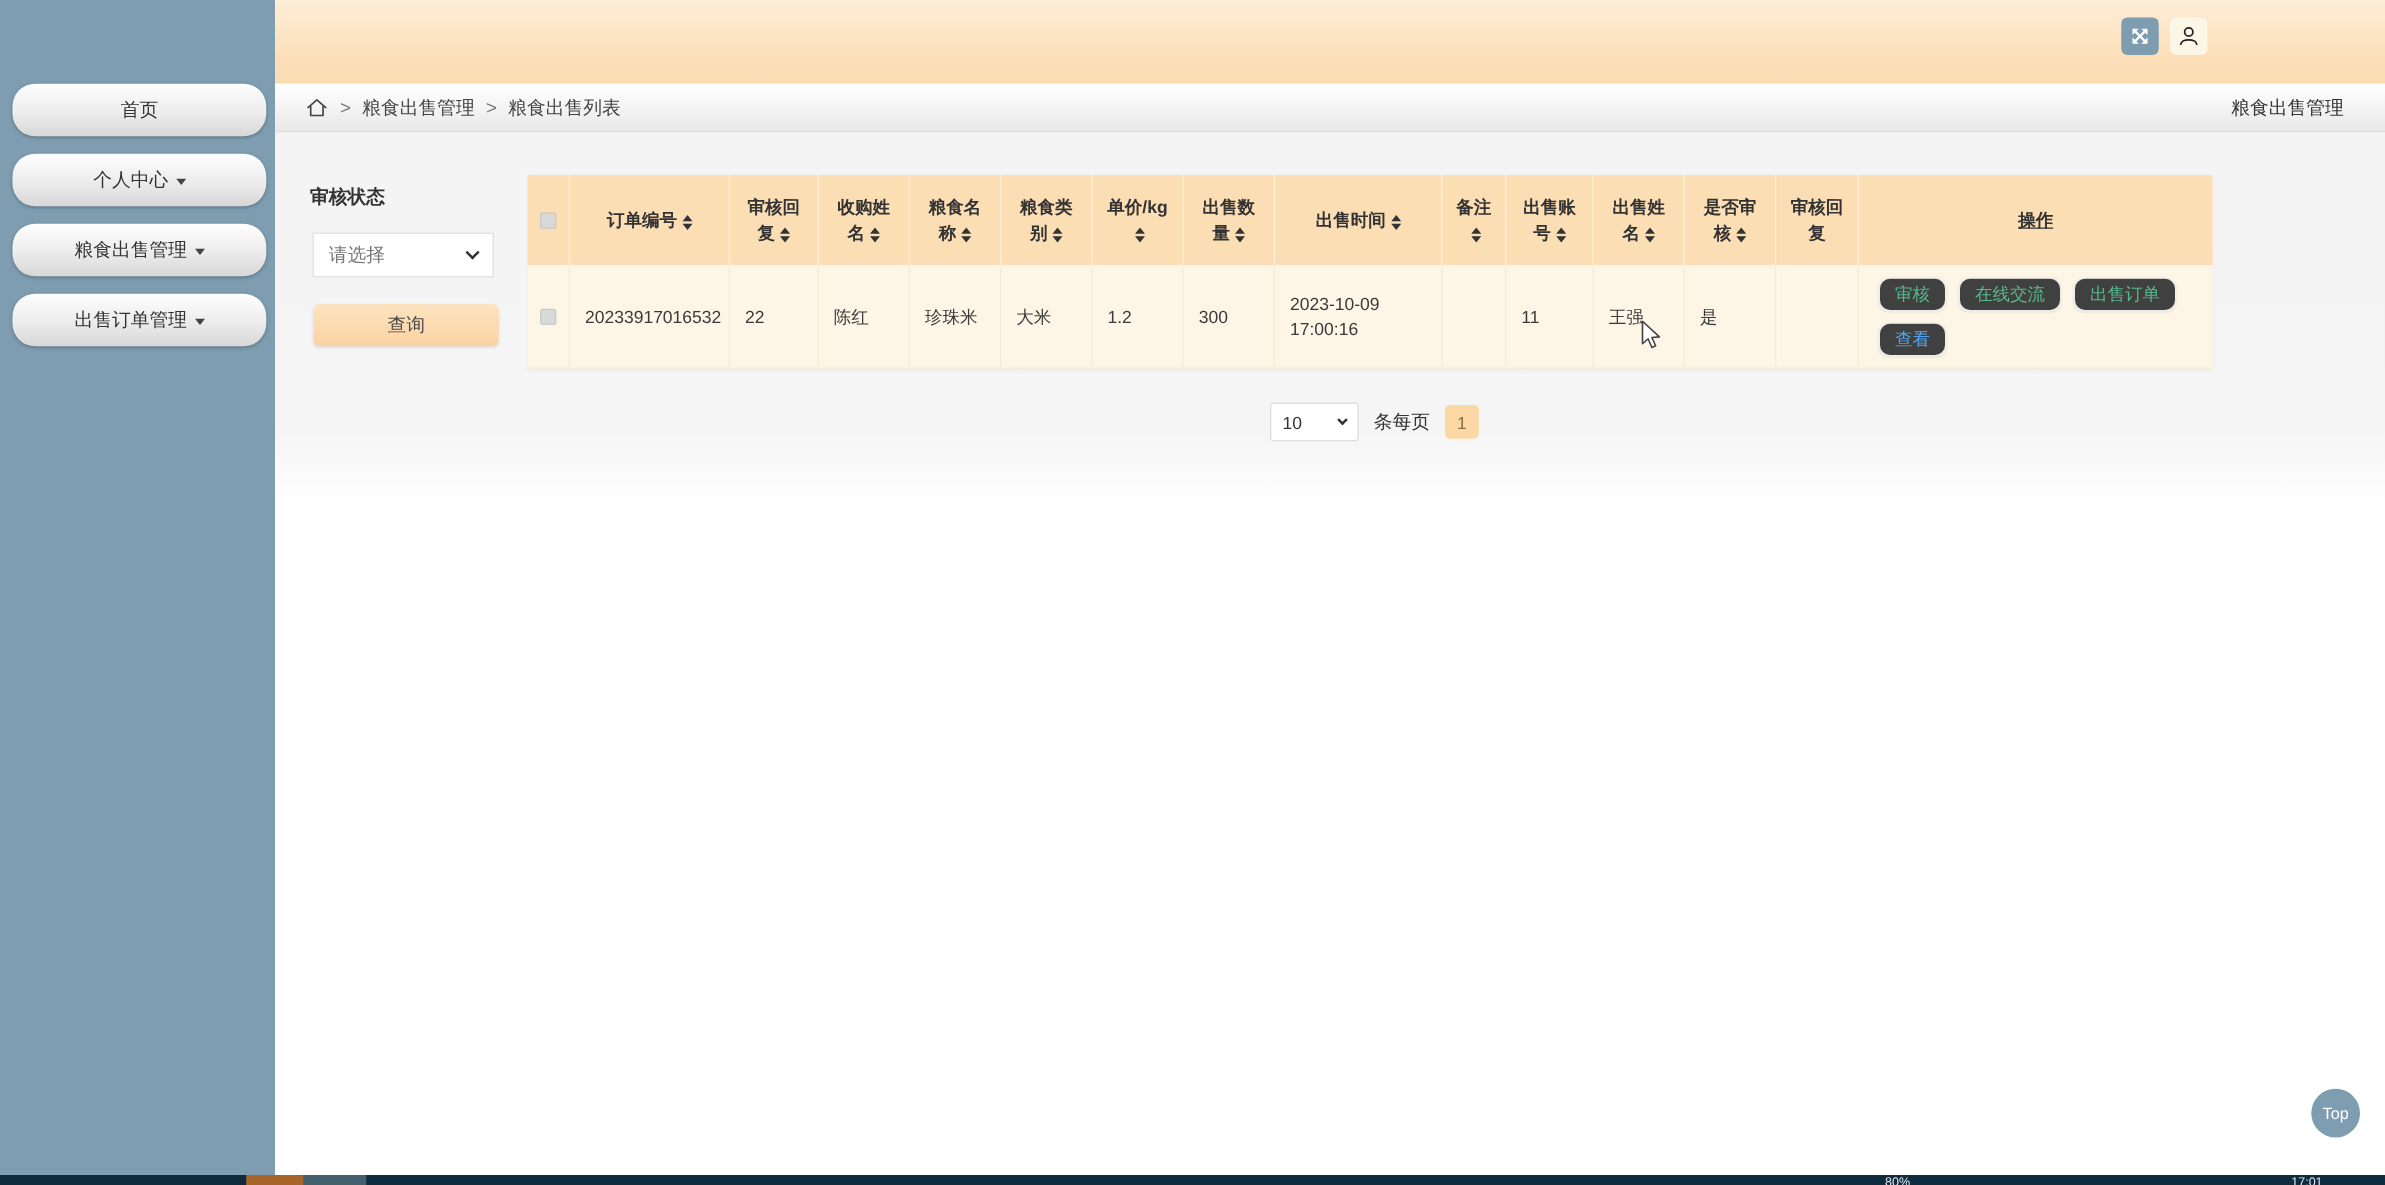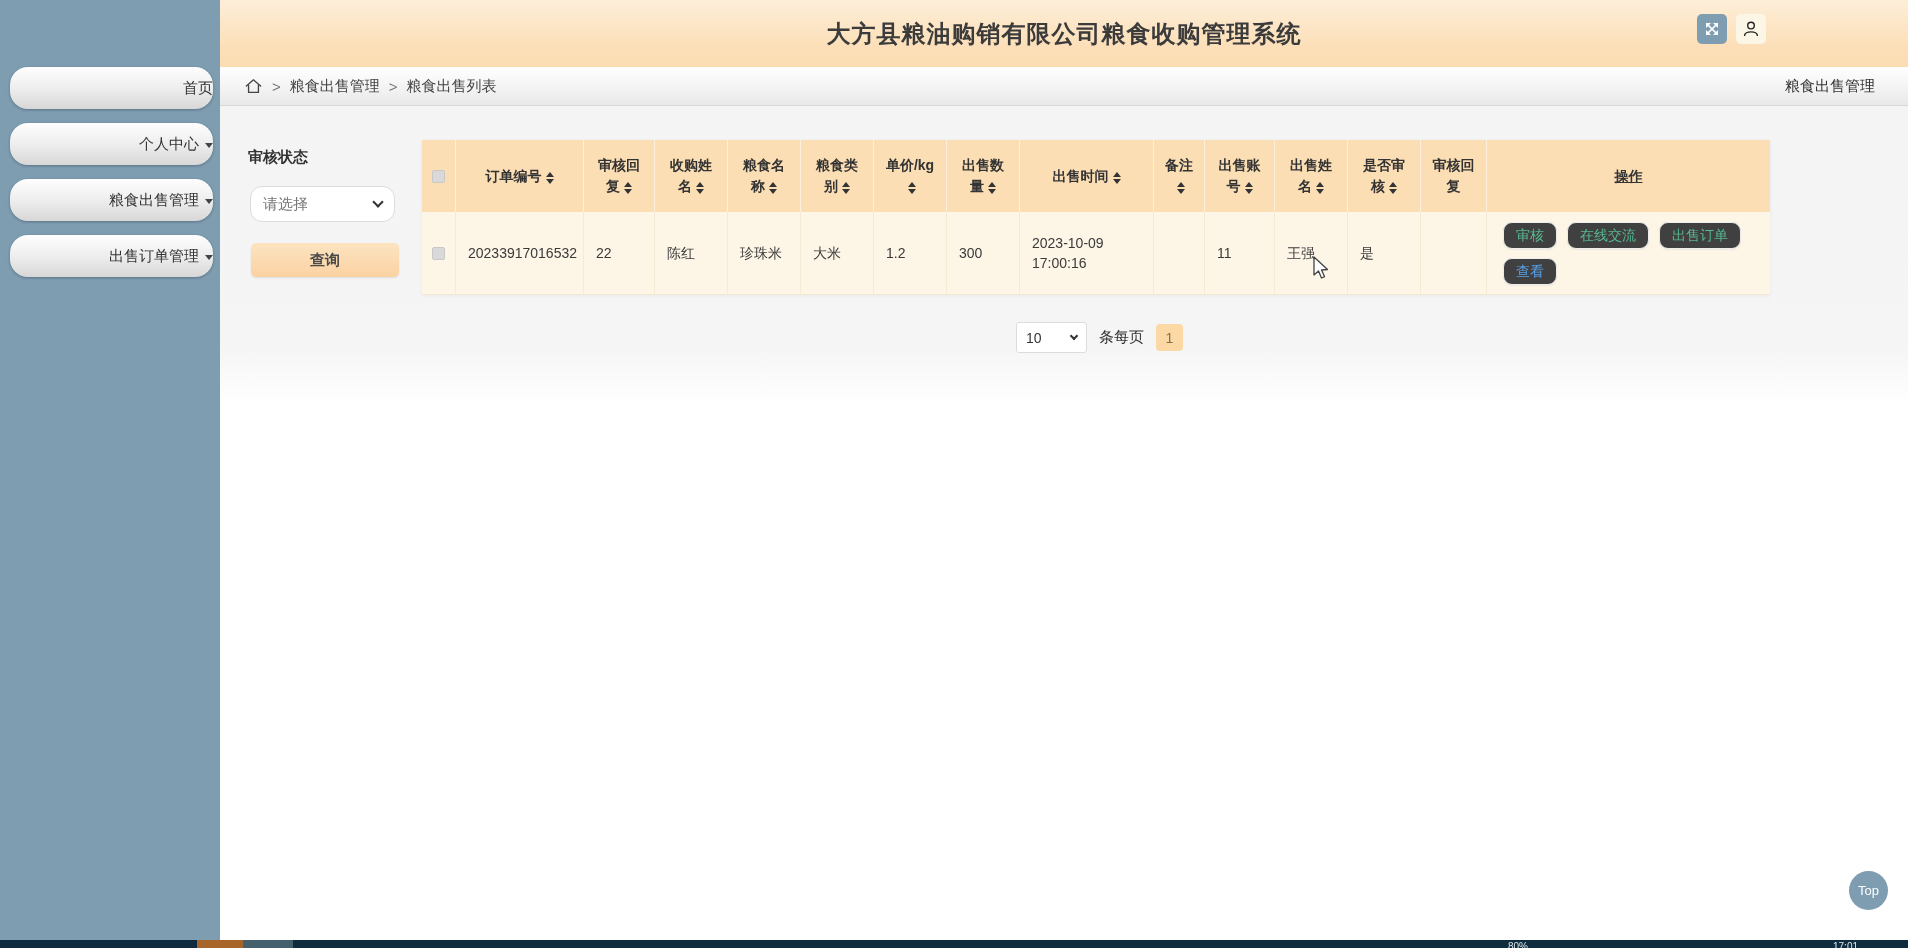--- a/index.html
+++ b/index.html
@@ -5,21 +5,21 @@
   * { margin:0; padding:0; box-sizing:border-box; }
   html,body { width:1908px; height:948px; }
   body { position:relative; overflow:hidden; background:#fff;
          font-family:"Liberation Sans","DejaVu Sans",sans-serif; color:#333; }
 
   
   .sidebar { position:absolute; left:0; top:0; width:220px; height:940px;
              background:#7e9db1; padding-top:67px; }
   .side-btn { margin:0 7px 14px 10px; height:42px; border-radius:18px;
               background:linear-gradient(180deg,#fefefe 0%,#ececec 55%,#d7d7d7 100%);
-              display:flex; align-items:center; justify-content:flex-end; gap:6px;
+              display:flex; align-items:center; justify-content:center; gap:6px;
               font-size:15px; color:#333; cursor:pointer;
               box-shadow:0 1px 3px rgba(0,0,0,.28); }
   .caret { width:0; height:0; border-left:4px solid transparent;
            border-right:4px solid transparent; border-top:5px solid #444; margin-top:2px; }
 
   
   .header { position:absolute; left:220px; top:0; right:0; height:67px;
             background:linear-gradient(180deg,#fdeed8 0%,#fcdfb8 70%,#fbddb3 100%);
             display:flex; align-items:center; justify-content:center; }
   .title { font-size:24px; font-weight:600; color:#3b3b3b; letter-spacing:1px; }
@@ -36,29 +36,29 @@
   .bc-sep { color:#777; }
   .bc-link { color:#444; cursor:pointer; }
   .bc-right { margin-left:auto; color:#333; }
 
   
   .content { position:absolute; left:220px; top:106px; right:0; bottom:8px;
              background:linear-gradient(180deg,#f4f4f5 0px,#f5f5f6 240px,#ffffff 300px);padding-left:32px; }
 
   .filter-label { position:absolute; left:28px; top:42px; font-size:15px; font-weight:bold; color:#333; }
   .filter-select { position:absolute; left:30px; top:80px; width:145px; height:36px;
-                   background:#fff; border:1px solid #dcdcdc; border-radius:12px;
+                   background:#fff; border:1px solid #dcdcdc; border-radius:0;
                    display:flex; align-items:center; justify-content:space-between;
                    padding:0 12px; font-size:15px; color:#777; cursor:pointer; }
   .chev { width:8px; height:8px; border-right:2px solid #333; border-bottom:2px solid #333;
           transform:rotate(45deg); margin-top:-4px; }
   .search-btn { position:absolute; left:31px; top:137px; width:148px; height:34px;
                 border-radius:5px; background:linear-gradient(180deg,#fce4c0 0%,#fbd2a2 100%);
                 display:flex; align-items:center; justify-content:center;
-                font-size:15px; font-weight:bold; color:#4a4a4a; cursor:pointer;
+                font-size:15px; font-weight:normal; color:#4a4a4a; cursor:pointer;
                 box-shadow:0 1px 2px rgba(0,0,0,.10); }
 
   
   .grain-table { position:absolute; left:202px; top:34px; width:1348px;
                  box-shadow:0 1px 4px rgba(0,0,0,.05); }
   .thead { display:flex; height:72px; background:#fcdeb5; }
   .th { display:flex; align-items:center; justify-content:center; text-align:center;
         font-size:14px; font-weight:bold; color:#333; padding:0 10px; line-height:21px;
         border-right:1px solid rgba(255,255,255,.5); cursor:pointer; }
   .th:last-child { border-right:none;text-decoration:underline; }
@@ -121,21 +121,20 @@
     <span>粮食出售管理</span>
     <span class="caret"></span>
   </div>
   <div class="side-btn">
     <span>出售订单管理</span>
     <span class="caret"></span>
   </div>
 </div>
 
 <div class="header">
-  <div class="title">大方县粮油购销有限公司粮食收购管理系统</div>
   <div class="hdr-btn btn-fullscreen">
     <svg width="18" height="18" viewBox="0 0 18 18">
       <path d="M4.5 4.5 L13.5 13.5 M13.5 4.5 L4.5 13.5" stroke="#ffffff" stroke-width="1.7" fill="none"></path>
       <polygon points="3,3 8,3 3,8" fill="#ffffff"></polygon>
       <polygon points="15,3 10,3 15,8" fill="#ffffff"></polygon>
       <polygon points="3,15 8,15 3,10" fill="#ffffff"></polygon>
       <polygon points="15,15 10,15 15,10" fill="#ffffff"></polygon>
     </svg>
   </div>
   <div class="hdr-btn btn-user">

